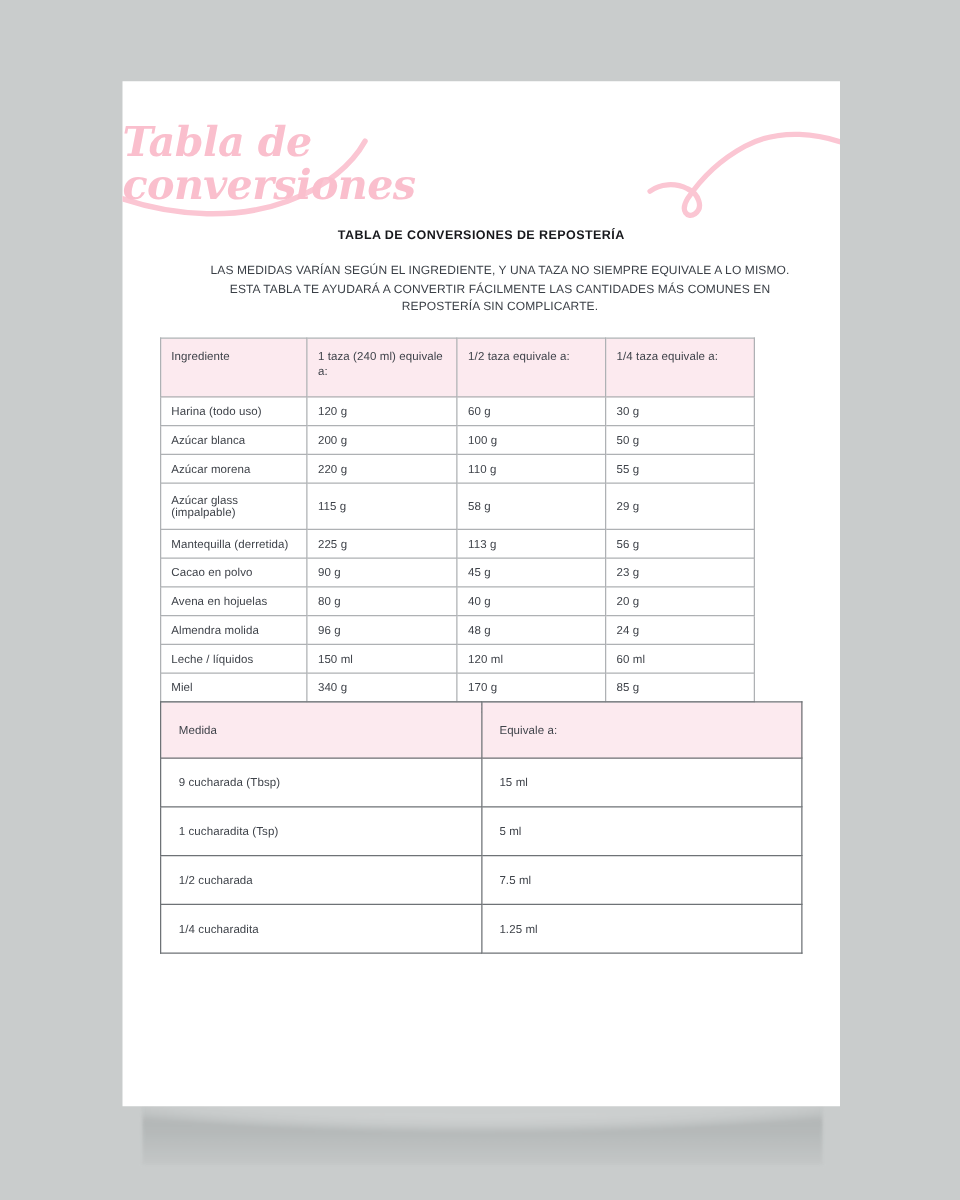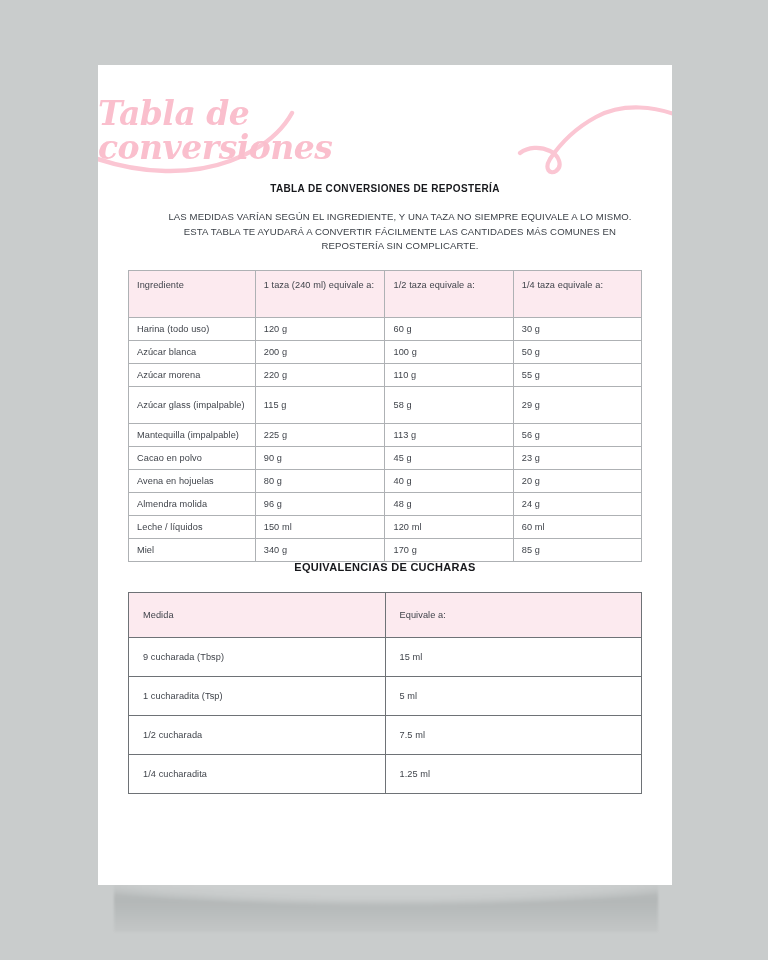--- a/index.html
+++ b/index.html
@@ -117,21 +117,21 @@
     text-align: left;
     vertical-align: middle;
     font-weight: 400;
     color: #3f434a;
   }
 
   
   #table-conversions {
     left: 30px;
     top: 205px;
-    width: 514px;
+    width: 476px;
     font-size: 9.2px;
   }
   #table-conversions th,
   #table-conversions td {
     border: 1px solid #aeb1b4;
     padding: 5px 8px;
     letter-spacing: .08px;
   }
   #table-conversions thead th {
     background: #fceaef;
@@ -141,21 +141,21 @@
     padding-top: 8px;
   }
   #table-conversions tbody td {
     height: 12px;
   }
   #table-conversions tbody tr.two-line td { height: 26px; }
 
   
   #table-spoons {
     left: 30px;
-    top: 527px;
+    top: 496px;
     width: 514px;
     font-size: 9.2px;
   }
   #table-spoons th,
   #table-spoons td {
     border: 1px solid #6e7276;
     padding: 5px 14px;
     letter-spacing: .08px;
   }
   #table-spoons thead th {
@@ -225,21 +225,21 @@
         <td>110 g</td>
         <td>55 g</td>
       </tr>
       <tr class="two-line">
         <td>Azúcar glass (impalpable)</td>
         <td>115 g</td>
         <td>58 g</td>
         <td>29 g</td>
       </tr>
       <tr>
-        <td>Mantequilla (impalpable)</td>
+        <td>Mantequilla (derretida)</td>
         <td>225 g</td>
         <td>113 g</td>
         <td>56 g</td>
       </tr>
       <tr>
         <td>Cacao en polvo</td>
         <td>90 g</td>
         <td>45 g</td>
         <td>23 g</td>
       </tr>

